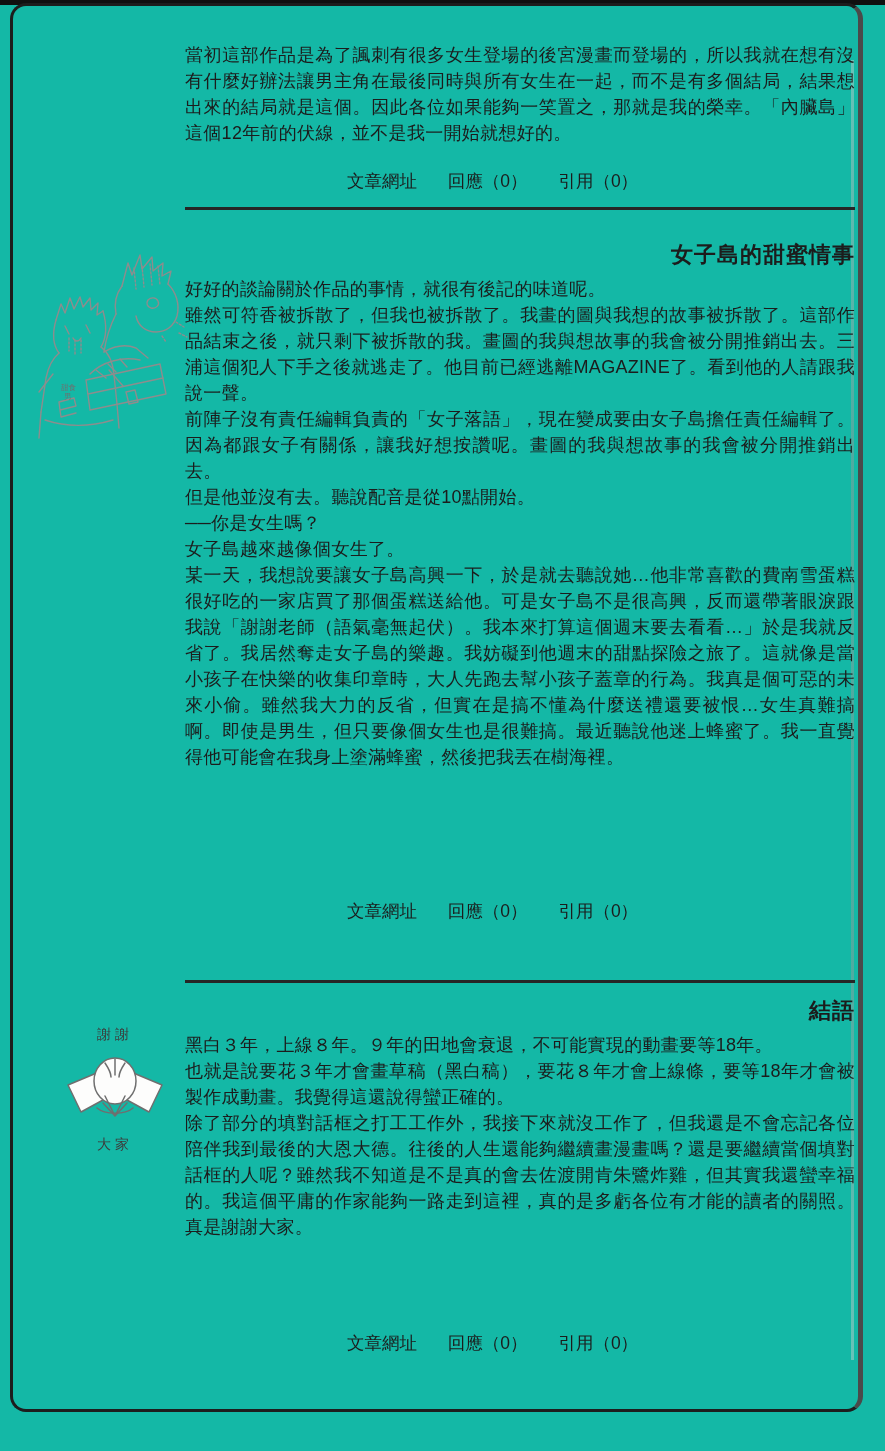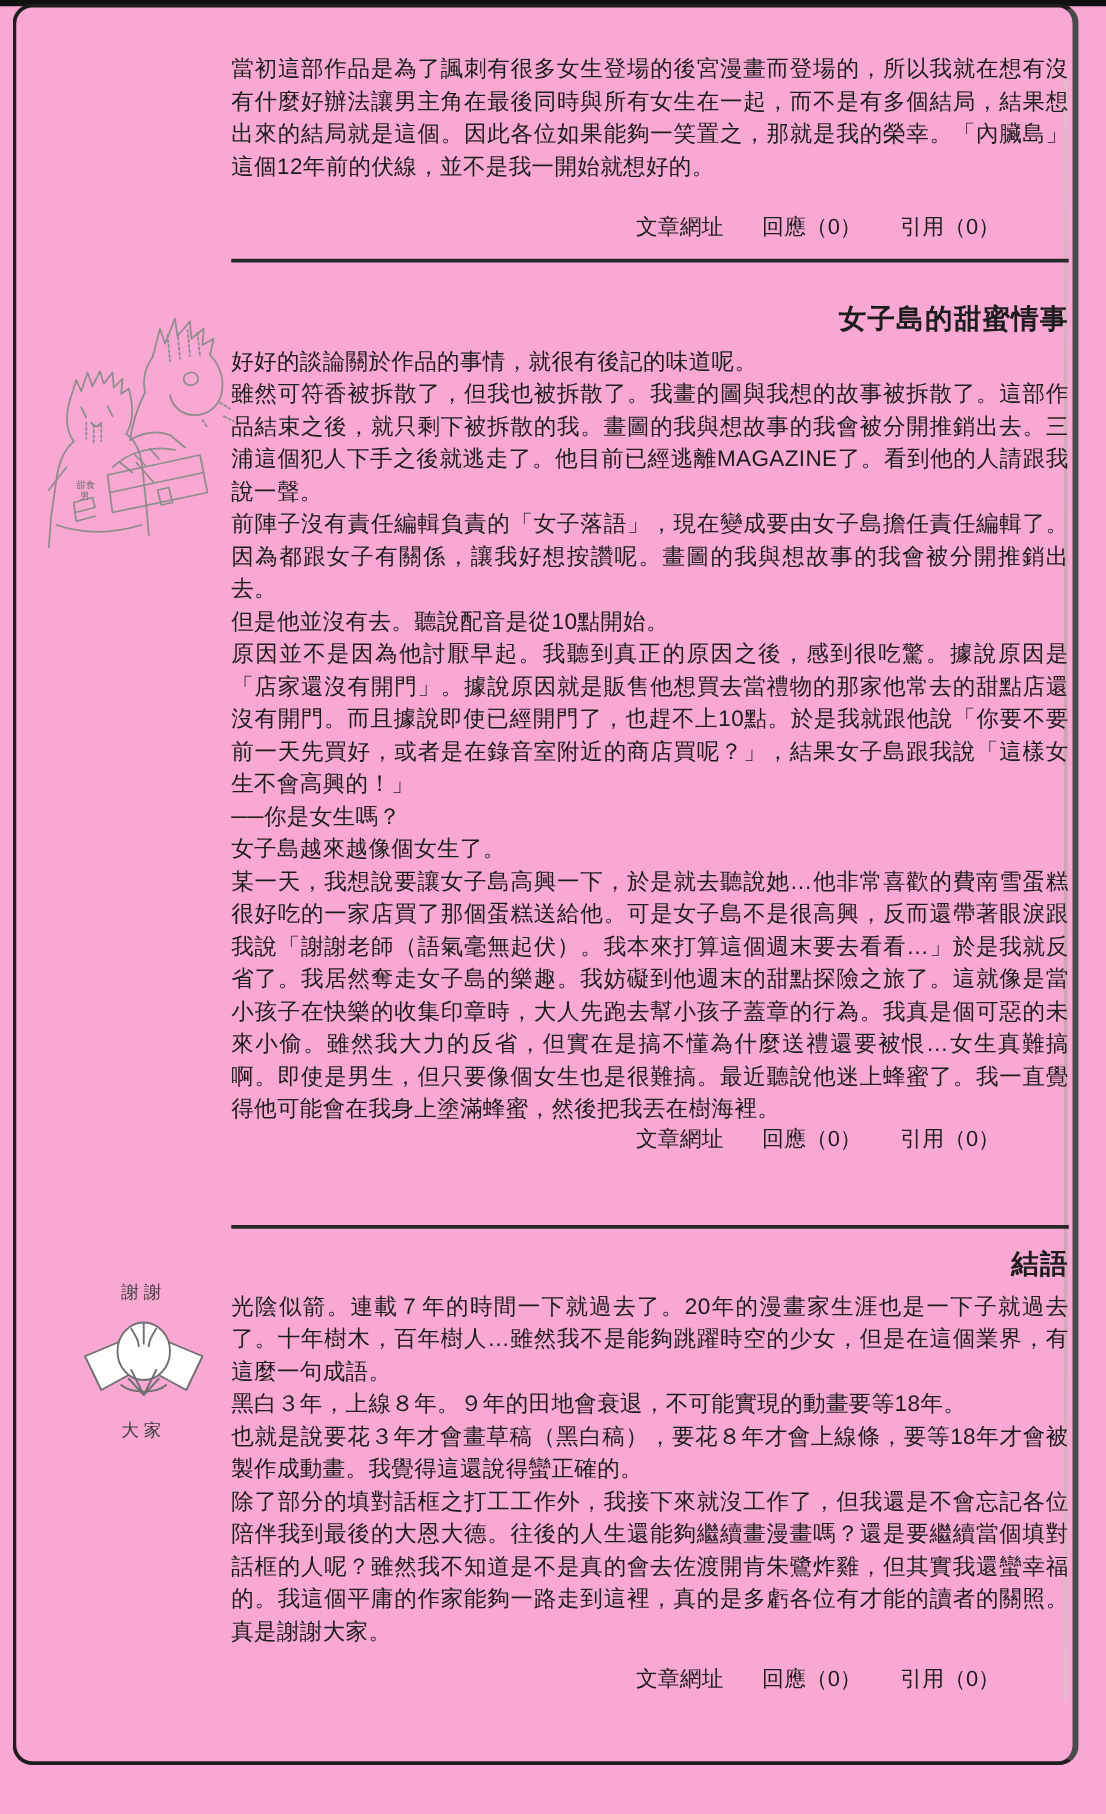--- a/index.html
+++ b/index.html
@@ -1,19 +1,19 @@
 <!DOCTYPE html>
 <html><head>
 <meta charset="utf-8">
 <style>
   html,body{margin:0;padding:0;background:#ffffff;}
   .page{
     position:relative;
     width:885px;height:1451px;
-    background:#f9a8d4;
+    background:#14b8a6;
     overflow:hidden;
     font-family:"Liberation Sans","DejaVu Sans",sans-serif;
     color:#1c1c1c;
   }
   .top-bar{
     position:absolute;left:0;top:0;width:885px;height:5px;
     background:#101010;
   }
   .frame{
     position:absolute;left:10px;top:3px;width:845px;height:1403px;
@@ -40,21 +40,21 @@
     letter-spacing:.3px;
   }
   .text-col p{margin:0;}
   .sec-title{
     font-size:22px;line-height:30px;font-weight:700;
     margin:0 0 6px 0;letter-spacing:1px;text-align:right;
   }
   .entry-footer{
     position:absolute;left:185px;width:670px;
     box-sizing:border-box;padding-right:55px;
-    text-align:right;font-size:17.5px;line-height:26px;
+    text-align:center;font-size:17.5px;line-height:26px;
     color:#1c1c1c;white-space:nowrap;
   }
   .entry-footer span{margin-left:26px;}
   .entry-footer span:first-child{margin-left:0;}
   .illus{position:absolute;}
   .illus-duo{left:28px;top:240px;width:168px;height:218px;}
   .illus-bow{left:48px;top:1022px;width:134px;text-align:center;}
   .bow-caption{
     font-family:"DejaVu Serif","Liberation Serif",serif;
     font-size:14px;letter-spacing:4px;color:#3c3c3c;line-height:24px;
@@ -122,21 +122,20 @@
       </g>
     </svg>
   </div>
 
   <div class="text-col" style="top:240px;">
     <h2 class="sec-title">女子島的甜蜜情事</h2>
     <p>好好的談論關於作品的事情，就很有後記的味道呢。</p>
     <p>雖然可符香被拆散了，但我也被拆散了。我畫的圖與我想的故事被拆散了。這部作品結束之後，就只剩下被拆散的我。畫圖的我與想故事的我會被分開推銷出去。三浦這個犯人下手之後就逃走了。他目前已經逃離MAGAZINE了。看到他的人請跟我說一聲。</p>
     <p>前陣子沒有責任編輯負責的「女子落語」，現在變成要由女子島擔任責任編輯了。因為都跟女子有關係，讓我好想按讚呢。畫圖的我與想故事的我會被分開推銷出去。</p>
     <p>但是他並沒有去。聽說配音是從10點開始。</p>
-    <p>原因並不是因為他討厭早起。我聽到真正的原因之後，感到很吃驚。據說原因是「店家還沒有開門」。據說原因就是販售他想買去當禮物的那家他常去的甜點店還沒有開門。而且據說即使已經開門了，也趕不上10點。於是我就跟他說「你要不要前一天先買好，或者是在錄音室附近的商店買呢？」，結果女子島跟我說「這樣女生不會高興的！」</p>
     <p>──你是女生嗎？</p>
     <p>女子島越來越像個女生了。</p>
     <p>某一天，我想說要讓女子島高興一下，於是就去聽說她…他非常喜歡的費南雪蛋糕很好吃的一家店買了那個蛋糕送給他。可是女子島不是很高興，反而還帶著眼淚跟我說「謝謝老師（語氣毫無起伏）。我本來打算這個週末要去看看…」於是我就反省了。我居然奪走女子島的樂趣。我妨礙到他週末的甜點探險之旅了。這就像是當小孩子在快樂的收集印章時，大人先跑去幫小孩子蓋章的行為。我真是個可惡的未來小偷。雖然我大力的反省，但實在是搞不懂為什麼送禮還要被恨…女生真難搞啊。即使是男生，但只要像個女生也是很難搞。最近聽說他迷上蜂蜜了。我一直覺得他可能會在我身上塗滿蜂蜜，然後把我丟在樹海裡。</p>
   </div>
 
   <div class="entry-footer" style="top:898px;">
     <span>文章網址</span>
     <span>回應（0）</span>
     <span>引用（0）</span>
   </div>
@@ -153,21 +152,20 @@
         <path d="M60,13 L60,29 M50,17 C54,23 56,27 56,31 M70,17 C66,23 64,27 64,31" fill="none"></path>
         <path d="M50,50 L60,70 L48,57 M70,50 L60,70 L72,57" fill="none"></path>
         <path d="M42,62 C50,69 70,69 78,62" fill="none"></path>
       </g>
     </svg>
     <div class="bow-caption">大家</div>
   </div>
 
   <div class="text-col" style="top:996px;">
     <h2 class="sec-title">結語</h2>
-    <p>光陰似箭。連載７年的時間一下就過去了。20年的漫畫家生涯也是一下子就過去了。十年樹木，百年樹人…雖然我不是能夠跳躍時空的少女，但是在這個業界，有這麼一句成語。</p>
     <p>黑白３年，上線８年。９年的田地會衰退，不可能實現的動畫要等18年。</p>
     <p>也就是說要花３年才會畫草稿（黑白稿），要花８年才會上線條，要等18年才會被製作成動畫。我覺得這還說得蠻正確的。</p>
     <p>除了部分的填對話框之打工工作外，我接下來就沒工作了，但我還是不會忘記各位陪伴我到最後的大恩大德。往後的人生還能夠繼續畫漫畫嗎？還是要繼續當個填對話框的人呢？雖然我不知道是不是真的會去佐渡開肯朱鷺炸雞，但其實我還蠻幸福的。我這個平庸的作家能夠一路走到這裡，真的是多虧各位有才能的讀者的關照。真是謝謝大家。</p>
   </div>
 
   <div class="entry-footer" style="top:1330px;">
     <span>文章網址</span>
     <span>回應（0）</span>
     <span>引用（0）</span>
   </div>

